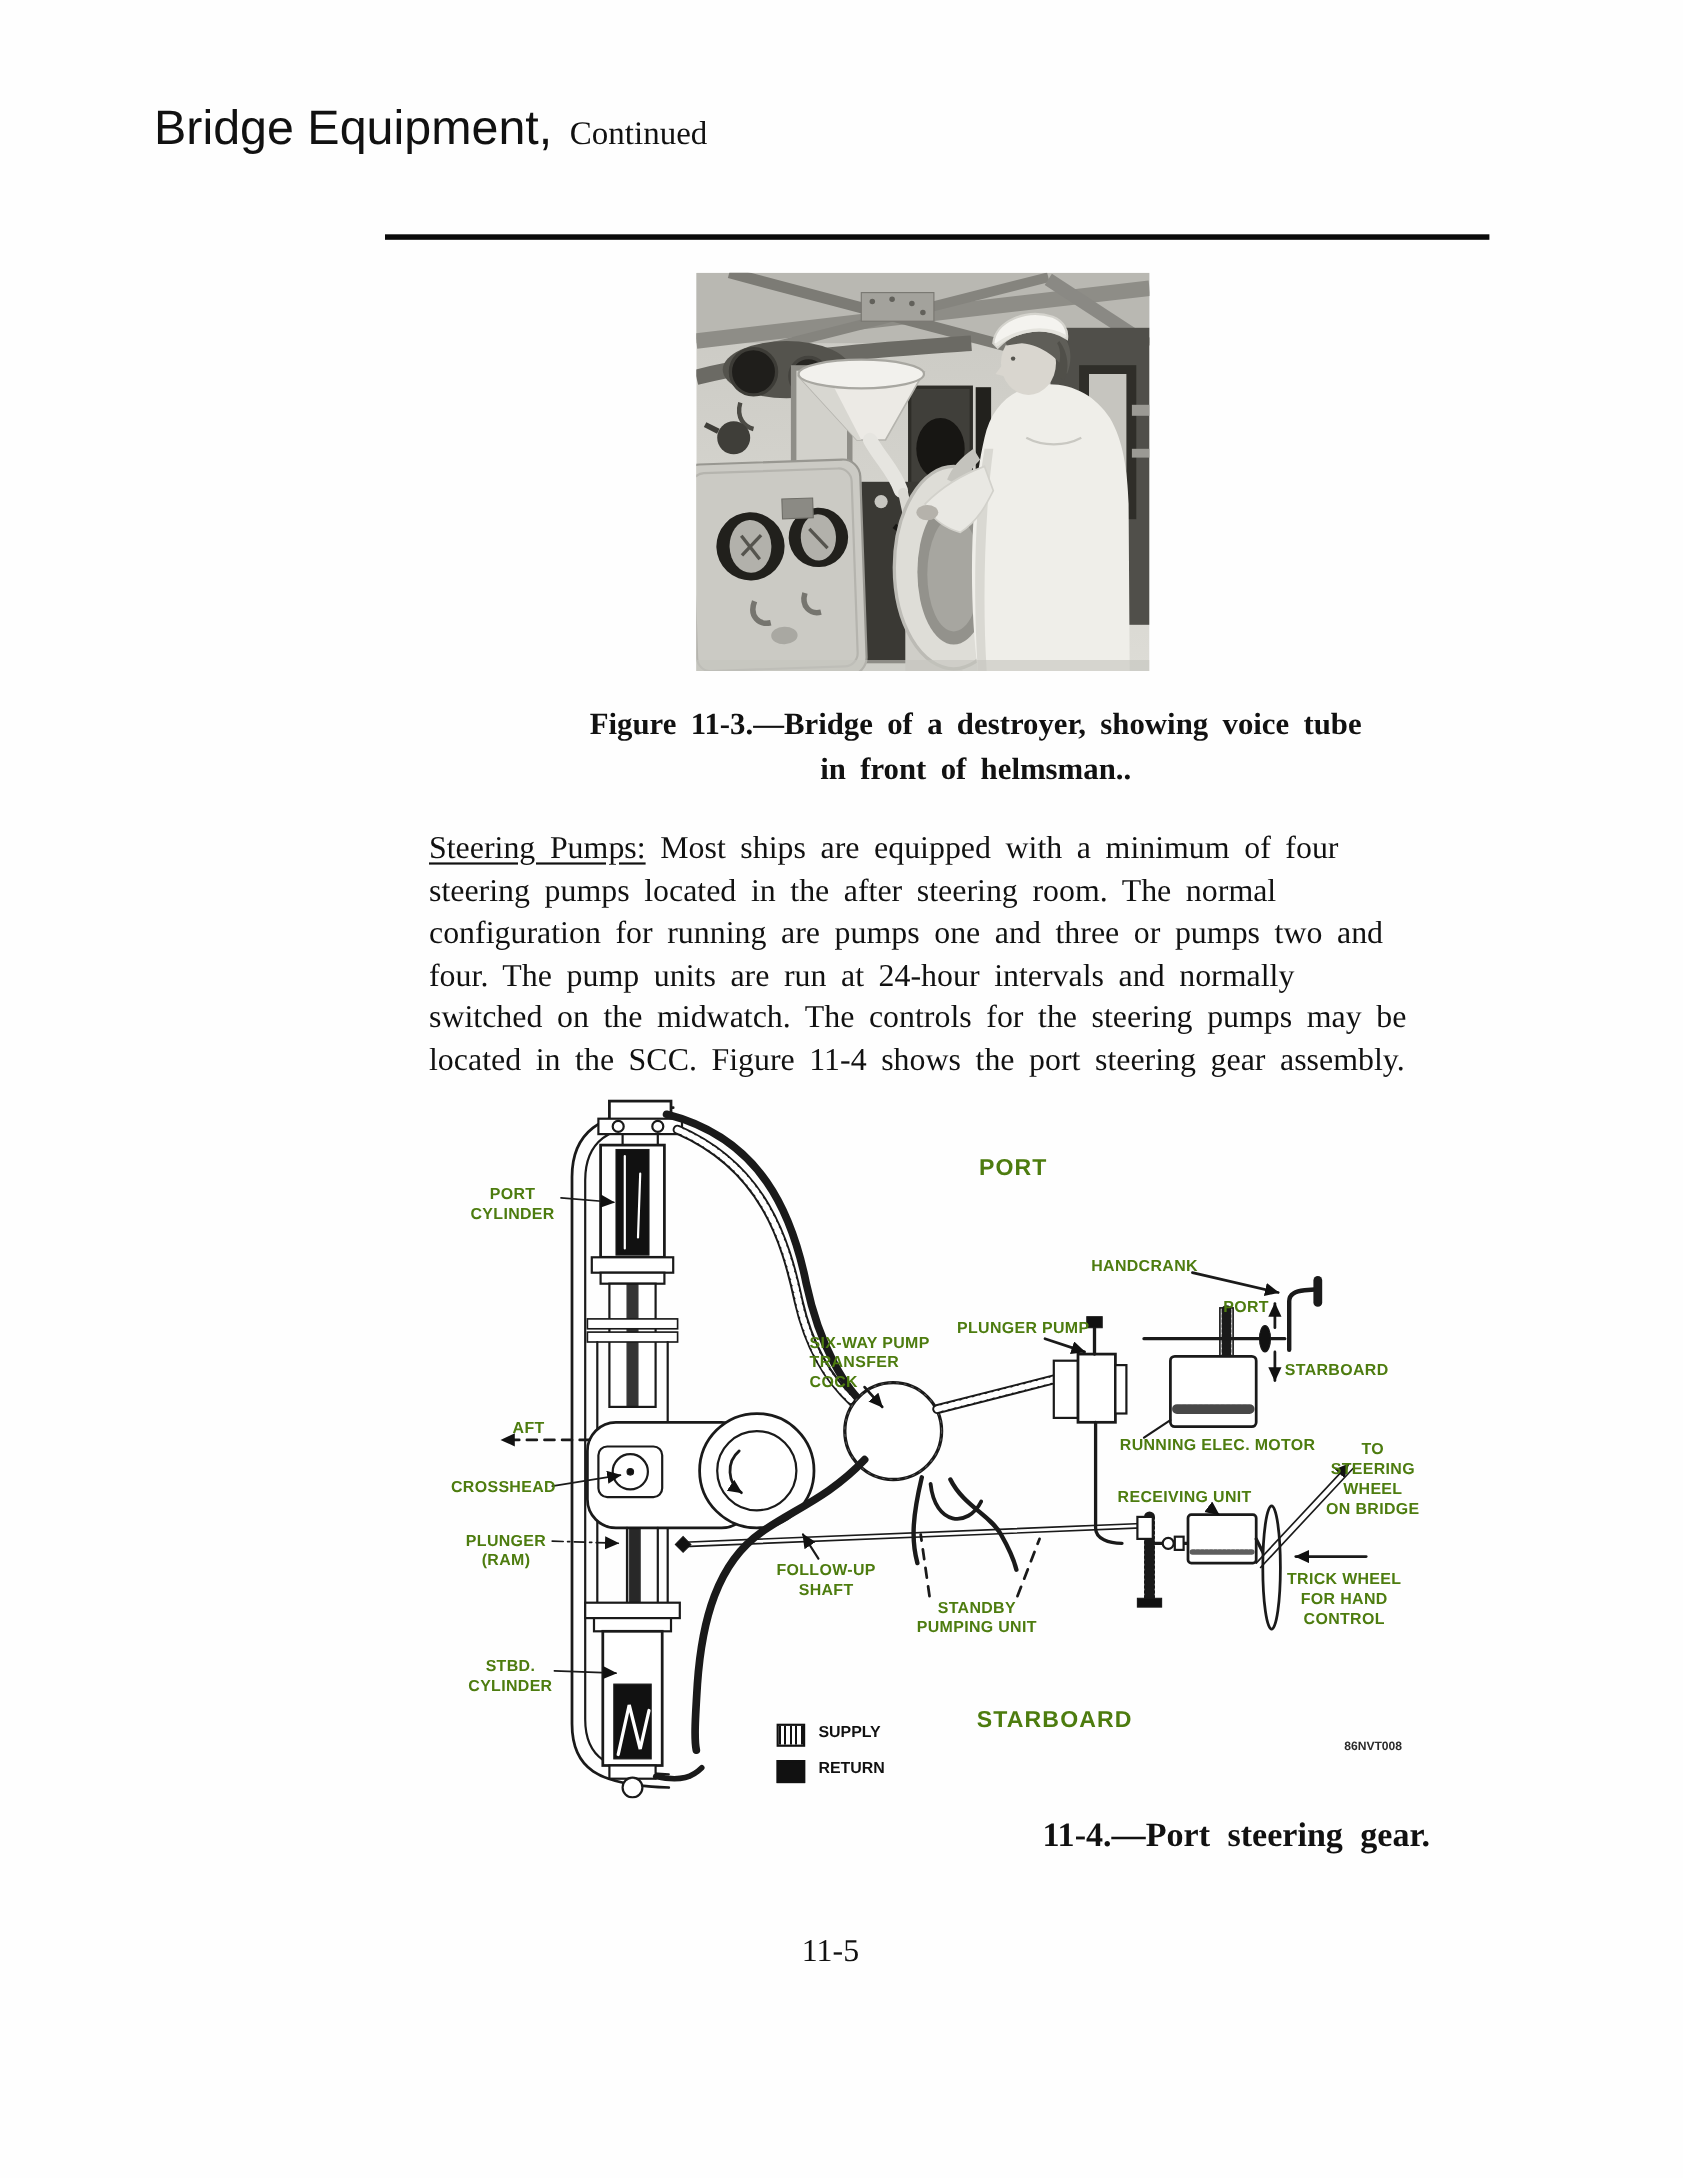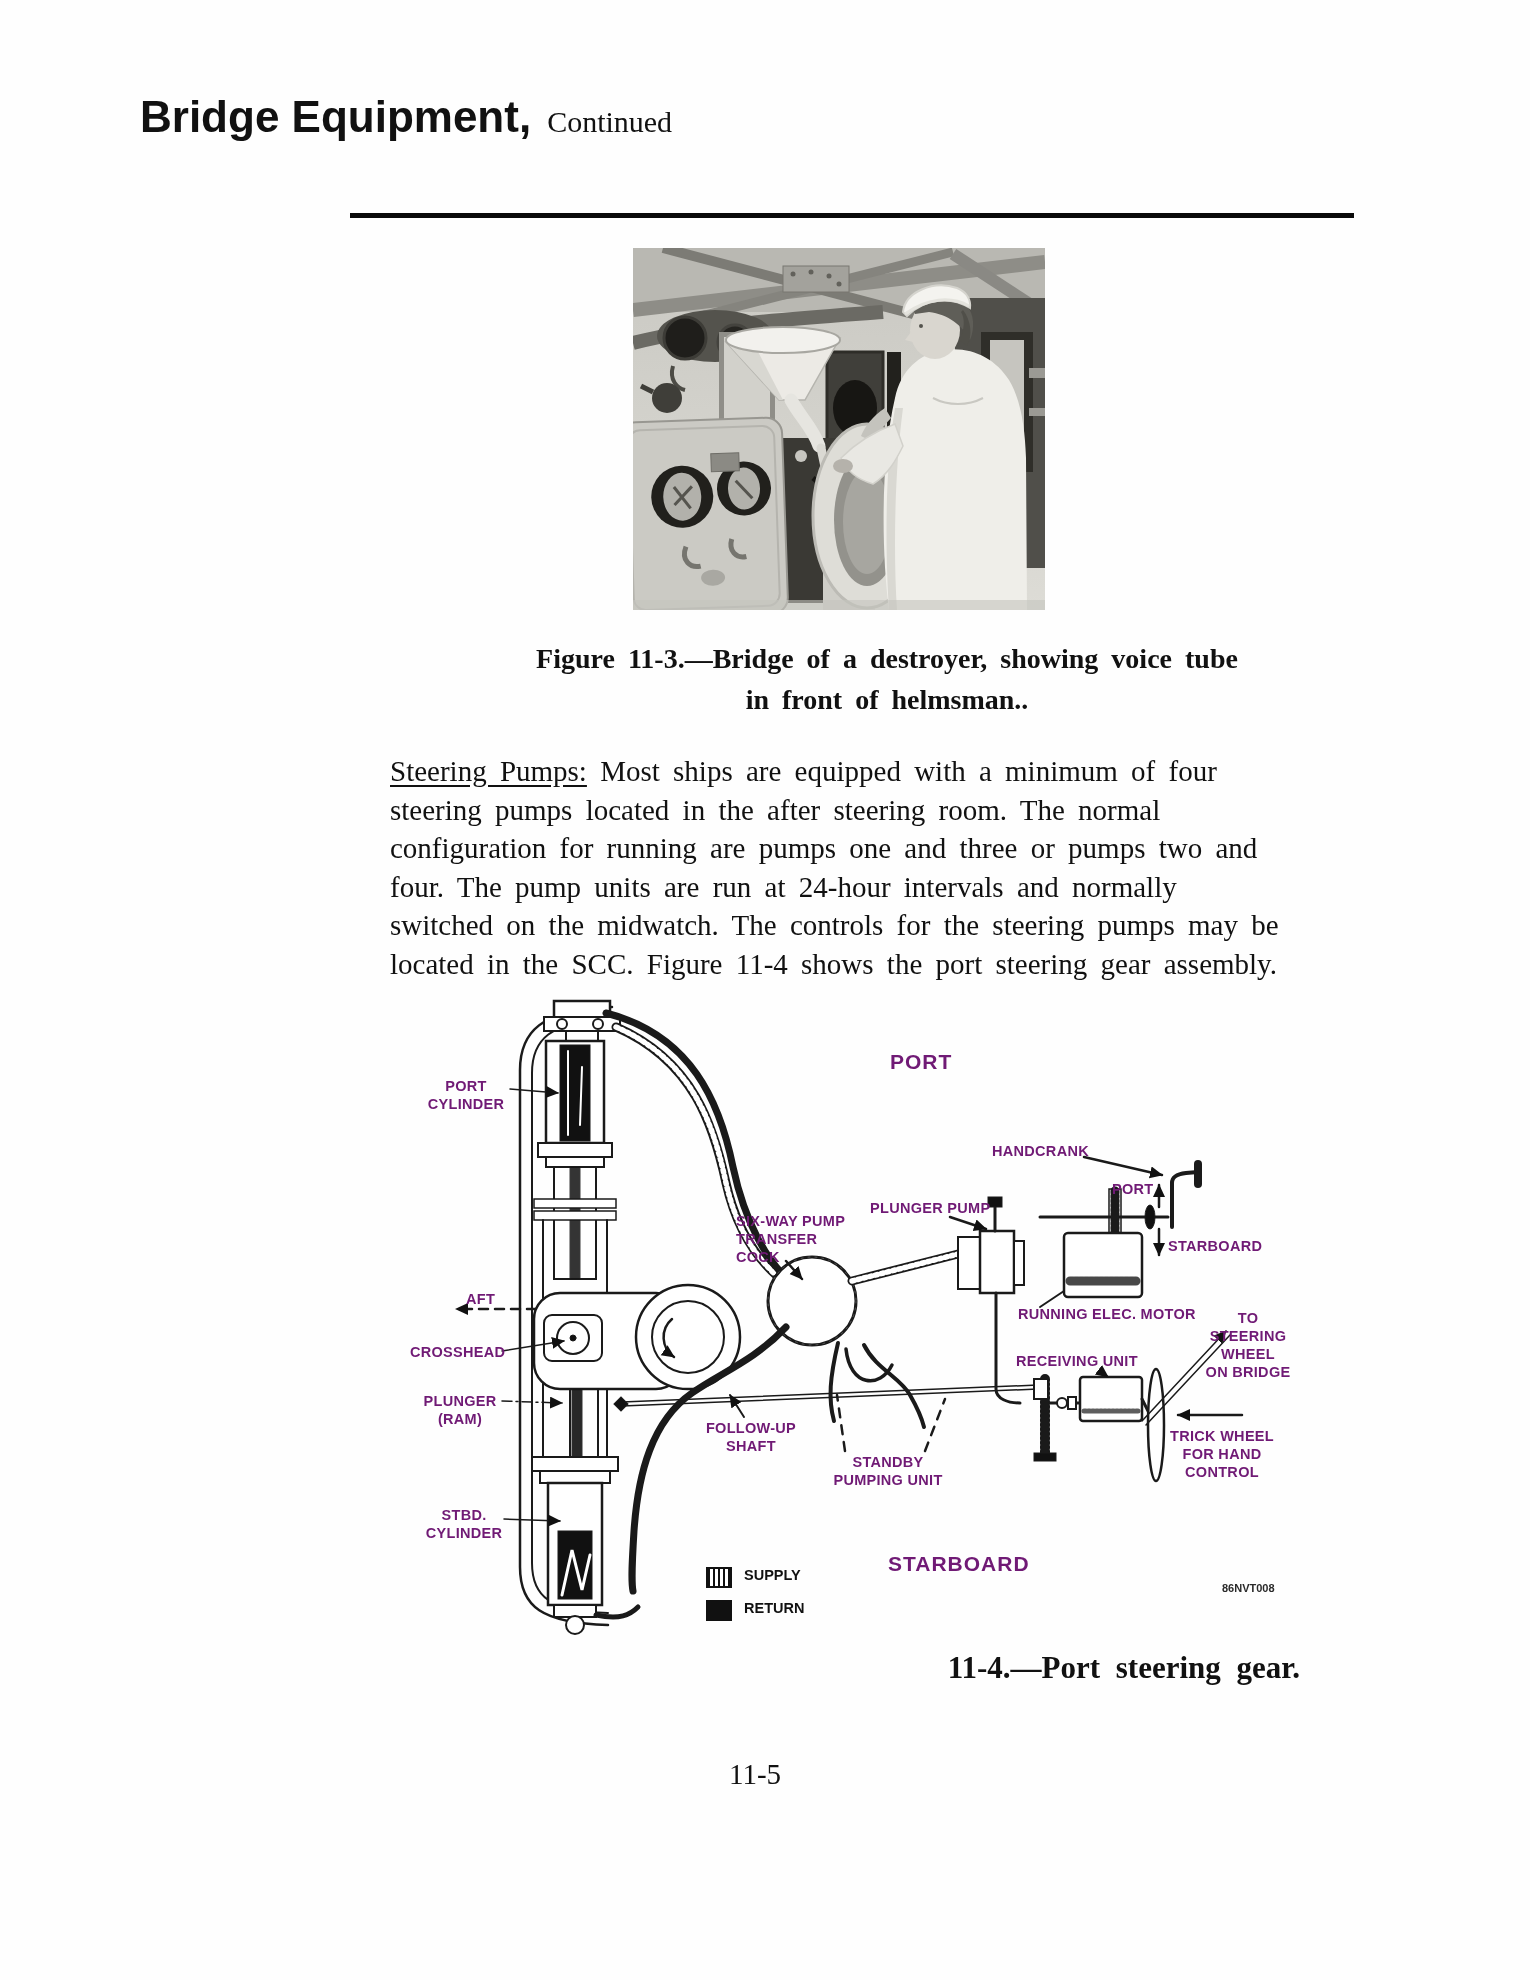--- a/index.html
+++ b/index.html
@@ -1,30 +1,30 @@
 <!DOCTYPE html>
 <html><head>
 <meta charset="utf-8">
 <style>
   html,body{margin:0;padding:0;background:#777;}
   .page{position:relative;width:1530px;height:1980px;background:#fefefe;color:#111;
         font-family:"Liberation Serif", serif;overflow:hidden;}
   .title{position:absolute;left:140px;top:92px;white-space:nowrap;}
-  .title .main{font-family:"Liberation Sans", sans-serif;font-weight:700;font-size:44px;letter-spacing:0px;}
+  .title .main{font-family:"Liberation Sans", sans-serif;font-weight:400;font-size:44px;letter-spacing:0px;}
   .title .cont{font-family:"Liberation Serif", serif;font-size:30px;margin-left:16px;}
   .hrule{position:absolute;left:350px;top:213px;width:1004px;height:5px;background:#0a0a0a;}
   .photo{position:absolute;left:633px;top:248px;width:412px;height:362px;}
   .figcap{position:absolute;left:407px;top:638px;width:960px;text-align:center;
           font-weight:700;font-size:28px;line-height:41px;word-spacing:6px;}
   .bodytext{position:absolute;left:390px;top:752px;width:940px;font-size:29px;line-height:38.5px;word-spacing:6px;}
   .bodytext .lead{font-weight:400;text-decoration:underline;text-underline-offset:4px;}
   .diagram{position:absolute;left:340px;top:975px;width:1040px;height:660px;}
   .diagram svg{position:absolute;left:0;top:0;}
   .dlabel{position:absolute;font-family:"Liberation Sans", sans-serif;font-weight:700;
-          font-size:14.5px;line-height:1.25;letter-spacing:0.3px;white-space:pre-line;color:#701a75;}
+          font-size:14.5px;line-height:1.25;letter-spacing:0.3px;white-space:pre-line;color:#4d7c0f;}
   .dlabel.big{font-size:21px;letter-spacing:1px;}
   .dlabel.center{text-align:center;}
   .dlabel.tiny{font-size:11px;letter-spacing:0px;color:#2a2a2a;filter:blur(0.4px);}
   .legend{position:absolute;left:366px;top:592px;}
   .legrow{display:flex;align-items:flex-start;margin-bottom:12px;}
   .sw{width:22px;height:17px;border:2.5px solid #111;margin-right:12px;}
   .sw.hatch{background:repeating-linear-gradient(90deg,#111 0 2px,#fff 2px 5px);}
   .sw.solid{background:#111;border-color:#111;}
   .legrow span{font-family:"Liberation Sans", sans-serif;font-weight:700;font-size:14.5px;}
   .diagcap{position:absolute;left:340px;top:1650px;width:960px;text-align:right;

